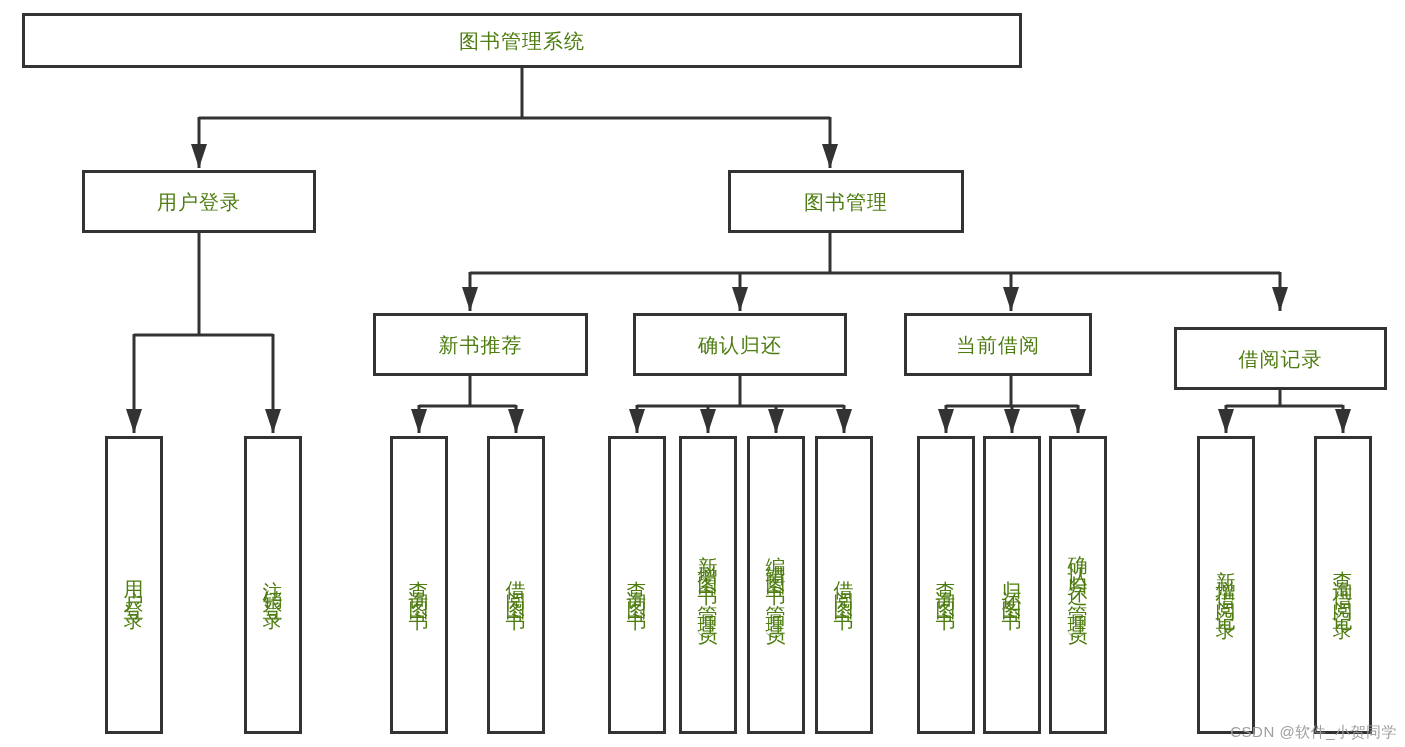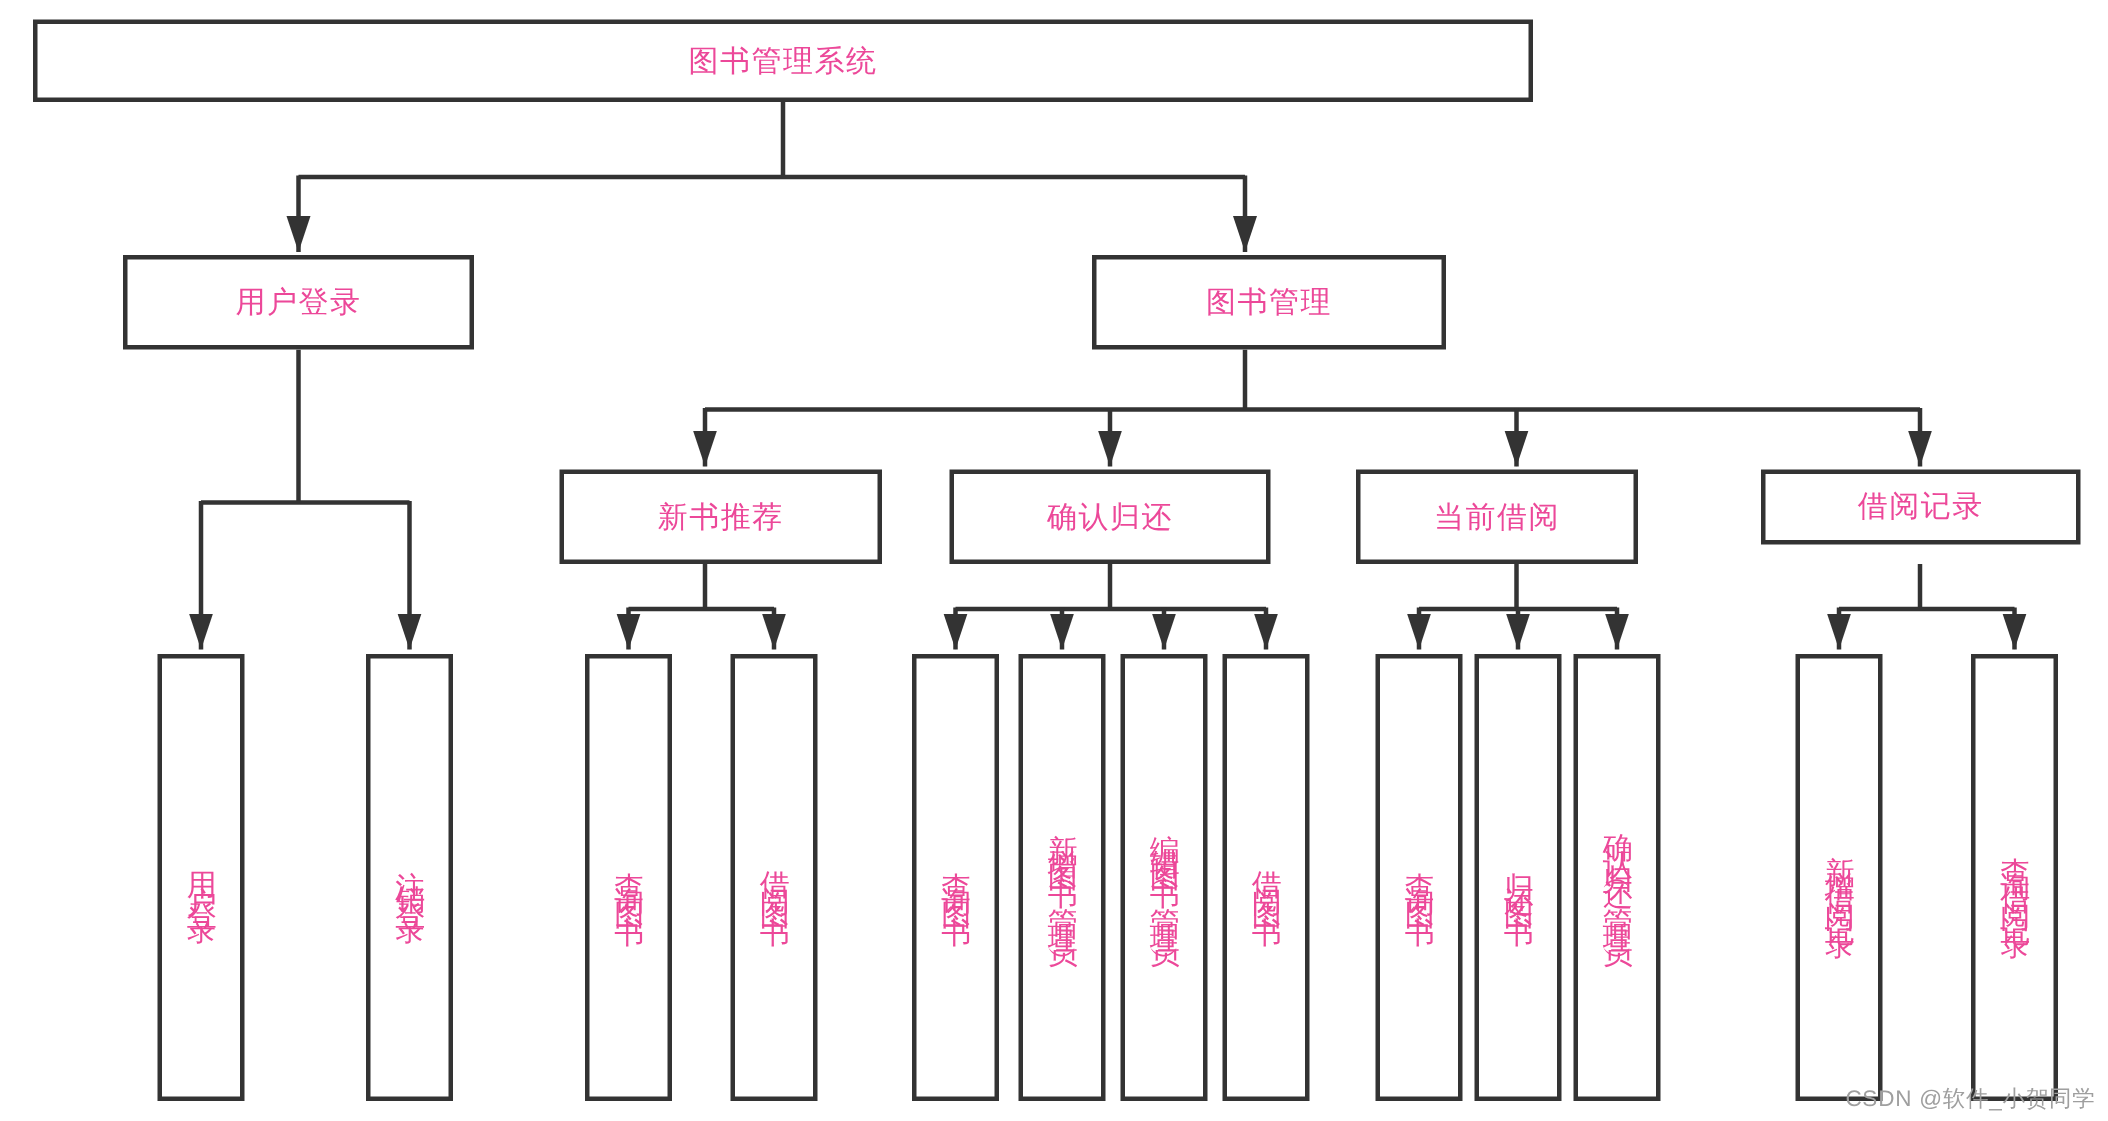--- a/index.html
+++ b/index.html
@@ -14,21 +14,21 @@
   #connectors {
     position: absolute;
     left: 0; top: 0;
     z-index: 1;
   }
   .box {
     position: absolute;
     box-sizing: border-box;
     background: #ffffff;
     border: 3px solid #333333;
-    color: #ec4899;
+    color: #4d7c0f;
     display: flex;
     align-items: center;
     justify-content: center;
     z-index: 2;
     font-size: 20px;
     line-height: 1;
     white-space: nowrap;
   }
   .hbox { letter-spacing: 1px; }
   .vbox {
@@ -37,21 +37,21 @@
     letter-spacing: 10px;
     white-space: normal;
   }
   
   .root  { left: 22px;   top: 13px;  width: 1000px; height: 55px; }
   .lvl2a { left: 82px;   top: 170px; width: 234px;  height: 63px; }
   .lvl2b { left: 728px;  top: 170px; width: 236px;  height: 63px; }
   .lvl3a { left: 373px;  top: 313px; width: 215px;  height: 63px; }
   .lvl3b { left: 633px;  top: 313px; width: 214px;  height: 63px; }
   .lvl3c { left: 904px;  top: 313px; width: 188px;  height: 63px; }
-  .lvl3d { left: 1174px; top: 313px; width: 213px;  height: 50px; }
+  .lvl3d { left: 1174px; top: 327px; width: 213px;  height: 63px; }
   .leaf  { top: 436px; width: 58px; height: 298px; }
   .a1 { left: 105px; }  .a2 { left: 244px; }
   .b1 { left: 390px; }  .b2 { left: 487px; }
   .c1 { left: 608px; }  .c2 { left: 679px; }  .c3 { left: 747px; }  .c4 { left: 815px; }
   .d1 { left: 917px; }  .d2 { left: 983px; }  .d3 { left: 1049px; }
   .e1 { left: 1197px; } .e2 { left: 1314px; }
   #watermark {
     position: absolute;
     right: 8px;
     bottom: 5px;

